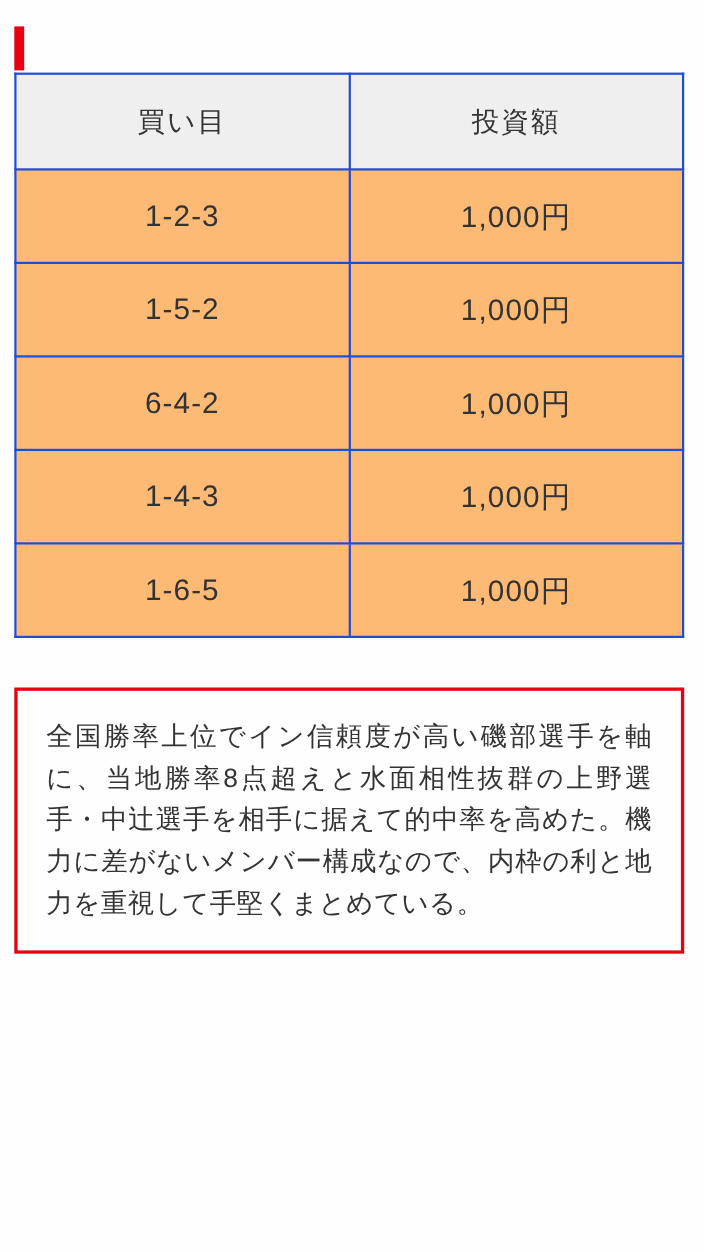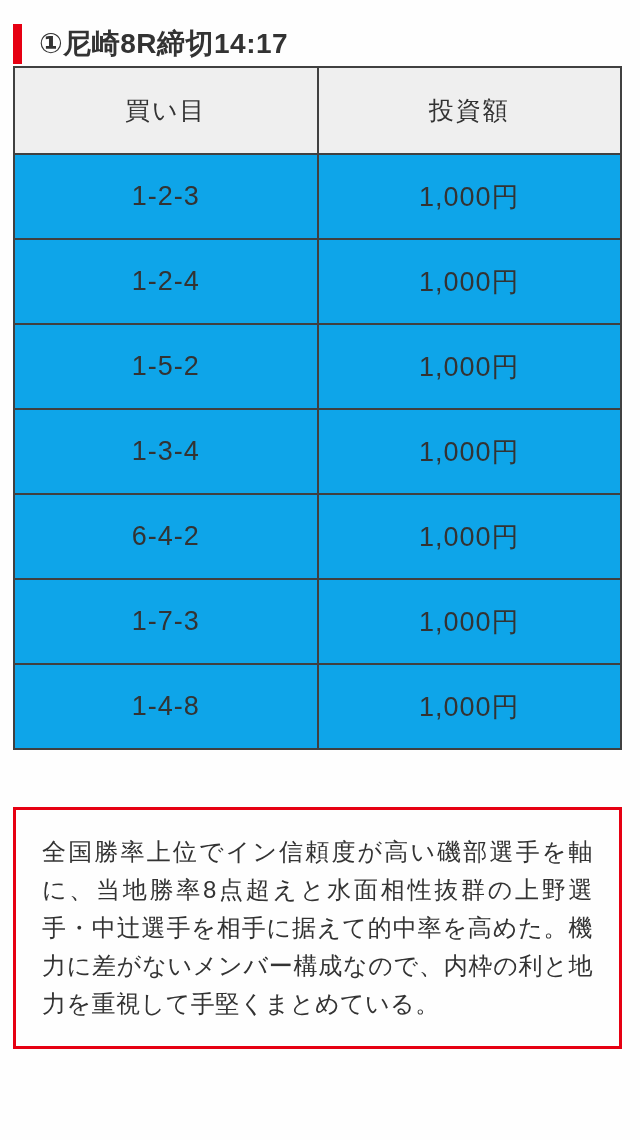--- a/index.html
+++ b/index.html
@@ -33,42 +33,42 @@
     color: #333333;
   }
 
   table.bets {
     width: 100%;
     border-collapse: collapse;
     table-layout: fixed;
   }
   table.bets th,
   table.bets td {
-    border: 2px solid #404040;
+    border: 2px solid #1d4ed8;
     text-align: center;
     vertical-align: middle;
   }
   table.bets th {
     height: 87px;
     background: #efefef;
     font-size: 25px;
     font-weight: normal;
     color: #333333;
     letter-spacing: 2px;
   }
   table.bets td {
     height: 85px;
-    background: #0ea5e9;
+    background: #fdba74;
     font-size: 27px;
     color: #333333;
     letter-spacing: 1px;
   }
 
   .comment-box {
-    margin-top: 57px;
+    margin-top: 45px;
     min-height: 238px;
     border: 3px solid #e60012;
     background: #fefefe;
     padding: 23px 26px;
   }
   .comment-text {
     font-size: 24px;
     line-height: 38px;
     color: #333333;
     letter-spacing: 0.5px;
@@ -76,57 +76,48 @@
     word-break: break-all;
   }
 </style>
 </head>
 <body>
 
 <div class="content">
 
   <div class="title-row">
     <div class="accent-bar"></div>
-    <div class="page-title">①尼崎8R締切14:17</div>
   </div>
 
   <table class="bets">
     <thead>
       <tr>
         <th>買い目</th>
         <th>投資額</th>
       </tr>
     </thead>
     <tbody>
       <tr>
         <td>1-2-3</td>
         <td>1,000円</td>
       </tr>
       <tr>
-        <td>1-2-4</td>
-        <td>1,000円</td>
-      </tr>
-      <tr>
         <td>1-5-2</td>
-        <td>1,000円</td>
-      </tr>
-      <tr>
-        <td>1-3-4</td>
         <td>1,000円</td>
       </tr>
       <tr>
         <td>6-4-2</td>
         <td>1,000円</td>
       </tr>
       <tr>
-        <td>1-7-3</td>
+        <td>1-4-3</td>
         <td>1,000円</td>
       </tr>
       <tr>
-        <td>1-4-8</td>
+        <td>1-6-5</td>
         <td>1,000円</td>
       </tr>
     </tbody>
   </table>
 
   <div class="comment-box">
     <div class="comment-text">全国勝率上位でイン信頼度が高い磯部選手を軸に、当地勝率8点超えと水面相性抜群の上野選手・中辻選手を相手に据えて的中率を高めた。機力に差がないメンバー構成なので、内枠の利と地力を重視して手堅くまとめている。</div>
   </div>
 
 </div>

